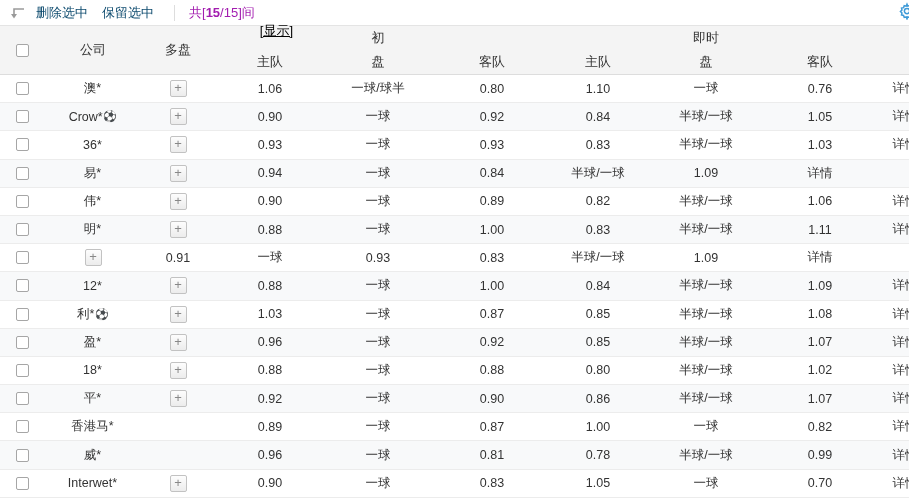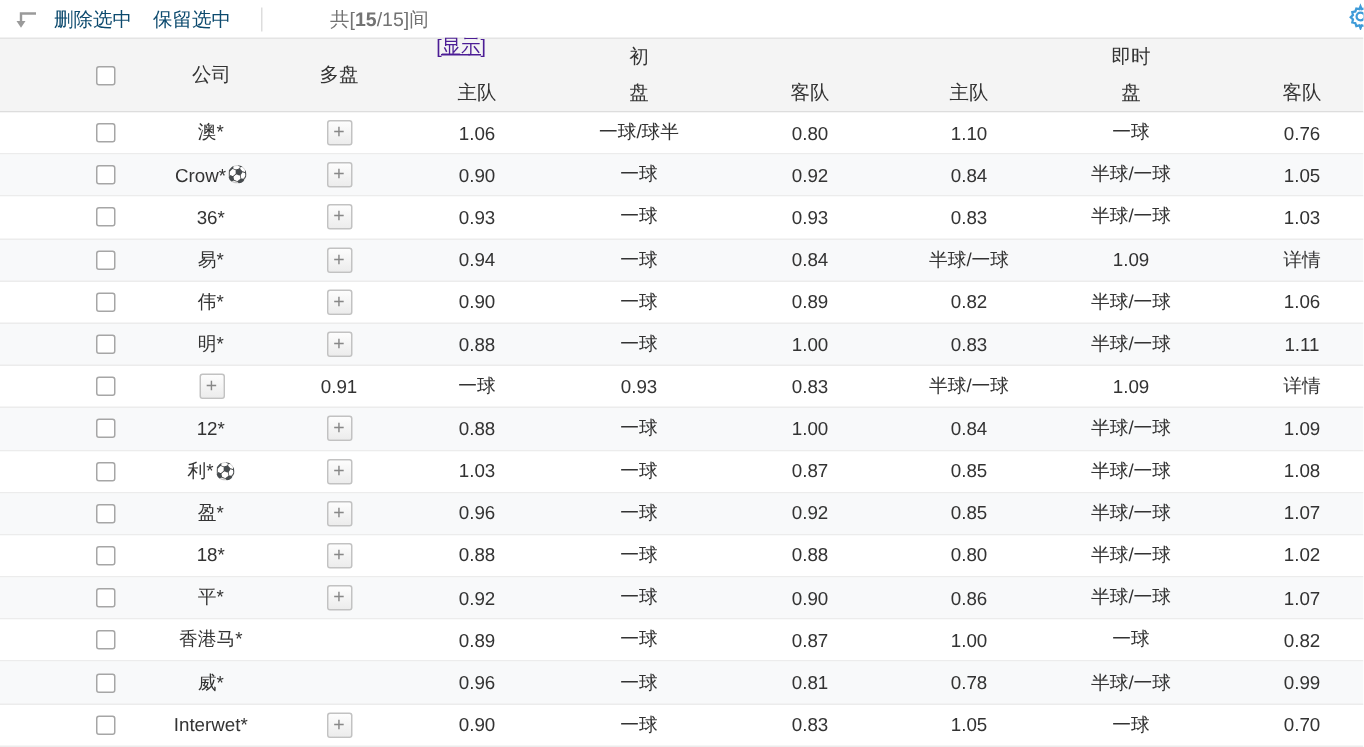--- a/index.html
+++ b/index.html
@@ -6,27 +6,27 @@
   html,body { width:909px; height:498px; overflow:hidden; background:#fff;
     font-family:"Liberation Sans","DejaVu Sans",sans-serif; color:#333; }
 
   
   .toolbar { height:26px; display:flex; align-items:center; border-bottom:1px solid #e4e4e4;
     font-size:13px; position:relative; background:#fff; }
   .toolbar .sel-icon { width:18px; height:14px; margin-left:8px; }
   .toolbar .tb-btn { margin-left:10px; cursor:pointer; color:#0c4a6e; }
   .toolbar .tb-btn + .tb-btn { margin-left:14px; }
   .tb-divider { width:1px; height:16px; background:#ddd; margin:0 14px 0 20px; }
-  .count-wrap { color:#737373;margin-left:31px; }
+  .count-wrap { color:#a21caf; }
   .count-wrap b { font-weight:bold; }
-  .show-link { color:#4c1d95; text-decoration:underline; margin-left:5px; cursor:pointer;margin-top:36px; }
+  .show-link { color:#000000; text-decoration:underline; margin-left:5px; cursor:pointer;margin-top:36px; }
   .gear { position:absolute; right:-7px; top:2px; width:18px; height:18px; color:#3f9bd8; cursor:pointer; }
 
   
-  .grid { display:grid; grid-template-columns:44px 98px 72px 112px 104px 124px 88px 128px 100px 70px;padding-left:48px; }
+  .grid { display:grid; grid-template-columns:44px 98px 72px 112px 104px 124px 88px 128px 100px 70px; }
   .cell { display:flex; align-items:center; justify-content:center; overflow:hidden; }
 
   
   .thead { background:#f4f4f4; border-bottom:1px solid #ddd; height:49px; font-size:13px; }
   .thead .cell { flex-direction:column; justify-content:center; }
   .group-line { height:24px; display:flex; align-items:center; justify-content:center; }
   .sub-line { height:25px; display:flex; align-items:center; justify-content:center; }
 
   
   .row { height:28.2px; border-bottom:1px solid #ececec; font-size:12.5px; background:#fff; }

